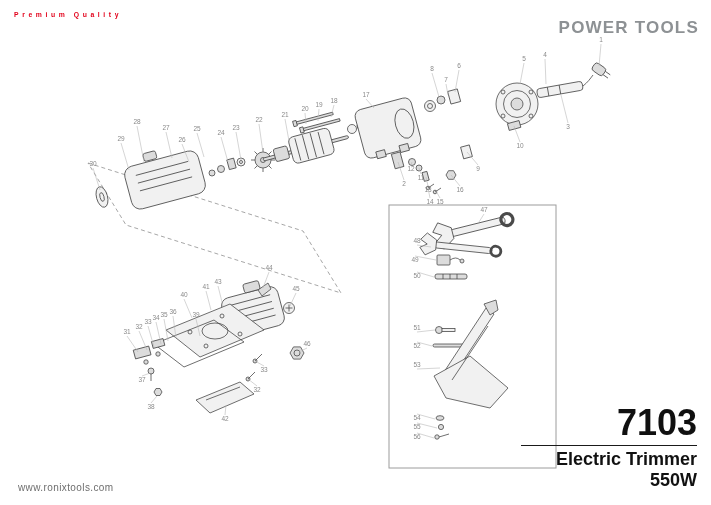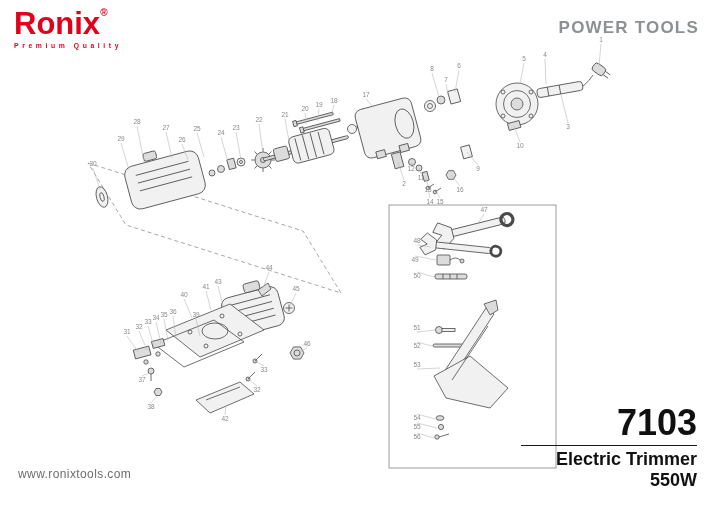--- a/index.html
+++ b/index.html
@@ -7,21 +7,21 @@
     width:711px;height:505px;position:relative;overflow:hidden;
     background:#ffffff;font-family:"Liberation Sans",sans-serif;
   }
   
   .logo{position:absolute;left:14px;top:8px;}
   .logo-word{color:#e2001a;font-weight:bold;font-size:31px;line-height:1;}
   .logo-word sup{font-size:10px;vertical-align:top;line-height:1;}
   .logo-tagline{color:#e2001a;font-size:6.8px;font-weight:bold;letter-spacing:3.6px;margin-top:3px;white-space:nowrap;}
   .power-tools{position:absolute;right:12px;top:18px;font-size:17px;font-weight:bold;color:#8d9194;letter-spacing:1.2px;}
   
-  .website{position:absolute;left:18px;bottom:24px;font-size:12px;color:#6e6e6e;letter-spacing:.4px;text-align:center;}
+  .website{position:absolute;left:18px;bottom:12px;font-size:10px;color:#6e6e6e;letter-spacing:.4px;text-align:center;}
   .model-block{position:absolute;right:14px;bottom:14px;text-align:right;width:176px;}
   .model-number{font-size:36px;font-weight:bold;color:#101010;line-height:1;text-align:right;}
   .model-rule{border-top:1.5px solid #1a1a1a;margin:4px 0 3px;}
   .product-name{font-size:18px;font-weight:bold;color:#111;}
   
   #diagram-svg{position:absolute;left:0;top:0;}
   .callout{font-size:6.5px;fill:#8a8a8a;text-anchor:middle;font-family:"Liberation Sans",sans-serif;}
   .leader{stroke:#b9b9b9;stroke-width:.6;}
   .outline{stroke:#4a4a4a;stroke-width:.8;fill:none;}
   .fill-l{fill:#f1f1f1;stroke:#4a4a4a;stroke-width:.8;}
@@ -334,21 +334,20 @@
       <line x1="417" y1="433" x2="434" y2="438" class="leader"></line>
       <text x="417" y="439" class="callout">56</text>
       <line x1="264" y1="366" x2="255" y2="361" class="leader"></line>
       <text x="264" y="372" class="callout">33</text>
       <line x1="257" y1="386" x2="248" y2="379" class="leader"></line>
       <text x="257" y="392" class="callout">32</text>
     </g>
 </svg>
 
 <div class="logo">
-  <div class="logo-word"><span>Ronix</span><sup>®</sup></div>
   <div class="logo-tagline">Premium Quality</div>
 </div>
 
 <div class="power-tools">POWER TOOLS</div>
 
 <div class="website">www.ronixtools.com</div>
 
 <div class="model-block">
   <div class="model-number">7103</div>
   <div class="model-rule"></div>

